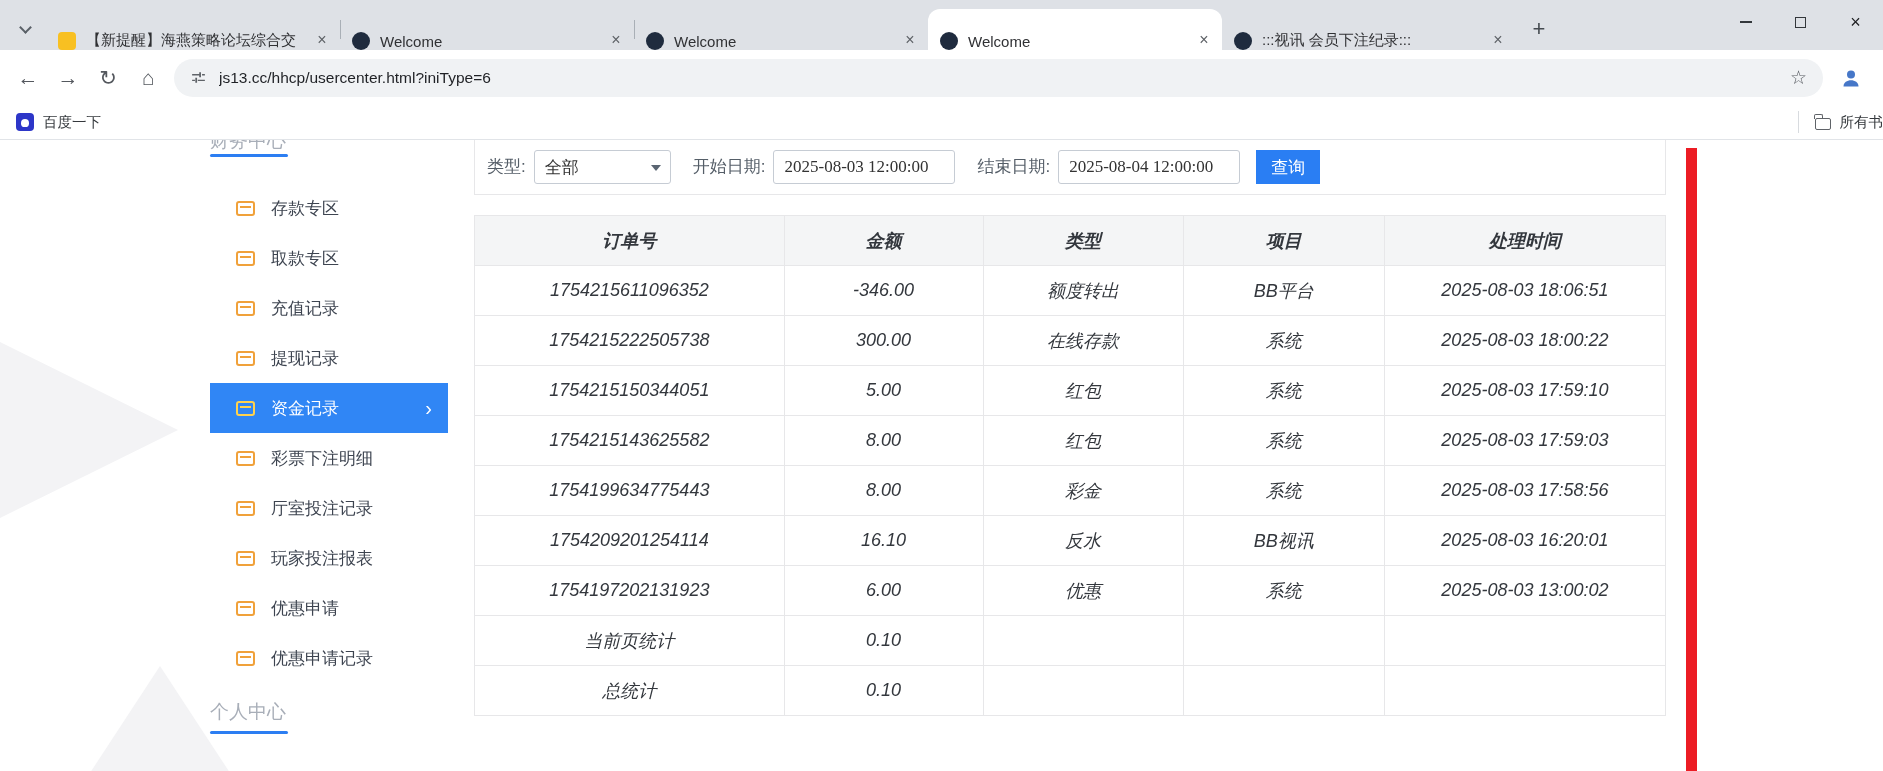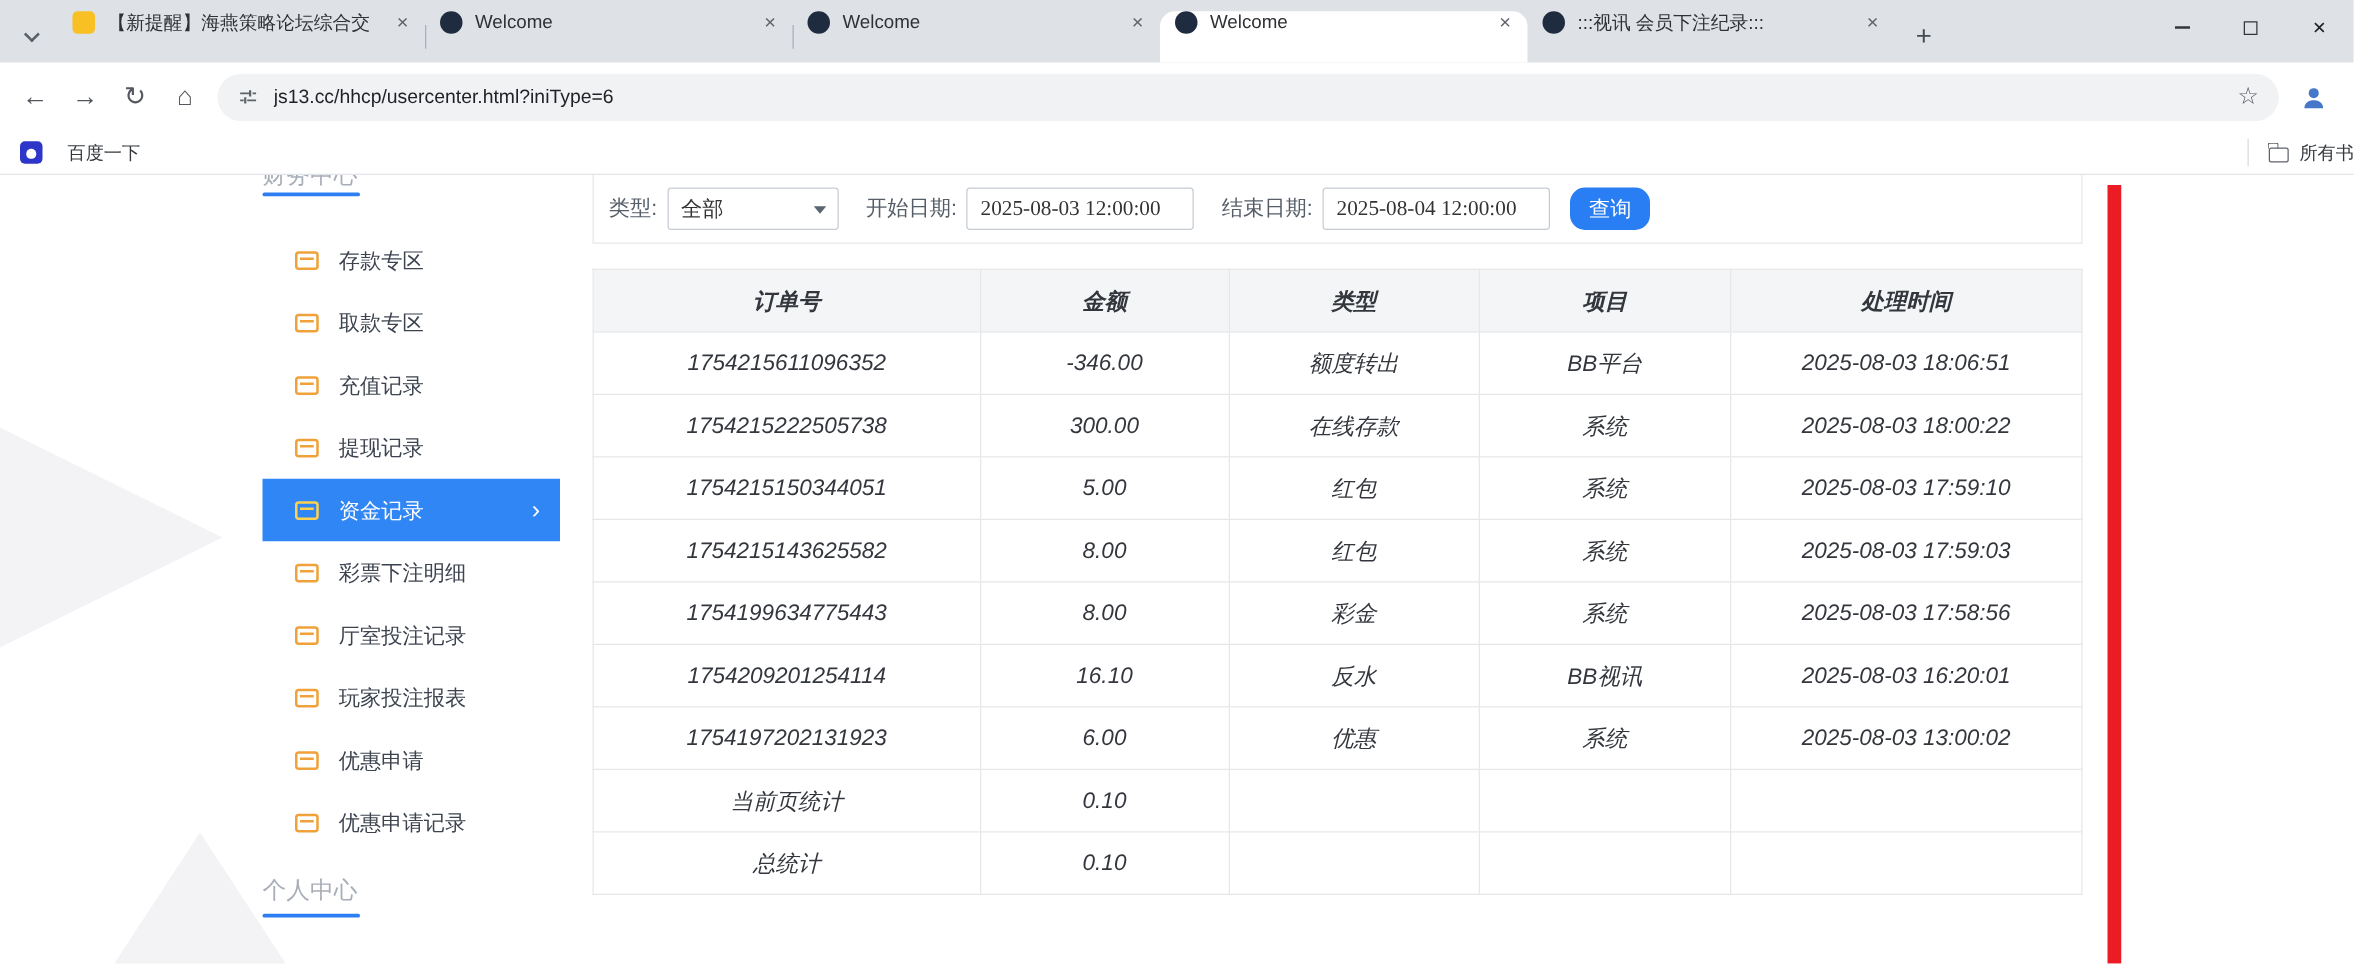--- a/index.html
+++ b/index.html
@@ -4,21 +4,21 @@
 <style>
   * { box-sizing: border-box; margin: 0; padding: 0; }
   html,body { width:1883px; height:771px; overflow:hidden; }
   body { font-family:"Liberation Sans","DejaVu Sans",sans-serif; background:#fff; position:relative; }
 
   
   .tabstrip { height:50px; background:#dee1e6; display:flex; align-items:flex-end; padding-left:6px; position:relative; }
   .tab-search { width:30px; height:30px; margin:0 6px 6px 4px; border-radius:50%; display:flex; align-items:center; justify-content:center; cursor:pointer; }
   .chev { width:9px; height:9px; border-right:2px solid #5a6067; border-bottom:2px solid #5a6067; transform:rotate(45deg); margin-top:-4px; }
   .tabs { display:flex; align-items:flex-end; }
-  .tab { width:294px; height:41px; display:flex; align-items:flex-start; padding:0 8px 0 12px; border-radius:12px 12px 0 0; position:relative; cursor:pointer; }
+  .tab { width:294px; height:41px; display:flex; align-items:flex-end; padding:0 8px 0 12px; border-radius:12px 12px 0 0; position:relative; cursor:pointer; }
   .tab.active { background:#fff; }
   .tab:not(.active) + .tab:not(.active)::before { content:''; position:absolute; left:0; top:11px; width:1px; height:19px; background:#a9afb6; }
   .favicon { width:18px; height:18px; margin-right:10px; flex:none; }
   .fav-yellow-doc { background:#f8c022; border-radius:4px; }
   .fav-dark-globe { background:#1f2b3e; border-radius:50%; }
   .tab-title { flex:1; min-width:0; overflow:hidden; white-space:nowrap; font-size:15px; color:#303134; }
   .tab-close { width:20px; height:20px; line-height:19px; text-align:center; border-radius:50%; color:#5f6368; font-size:16px; flex:none; cursor:pointer; }
   .newtab { width:30px; height:30px; margin:0 0 6px 8px; display:flex; align-items:center; justify-content:center; font-size:22px; color:#454a50; cursor:pointer; }
   .win-controls { position:absolute; right:0; top:0; height:44px; display:flex; }
   .win-btn { width:55px; height:44px; display:flex; align-items:center; justify-content:center; color:#202124; font-size:18px; cursor:pointer; }
@@ -29,21 +29,21 @@
   .toolbar { height:55px; display:flex; align-items:center; background:#fff; padding:0 14px 0 8px; }
   .nav-btn { width:40px; height:40px; border-radius:50%; display:flex; align-items:center; justify-content:center; font-size:21px; color:#54585e; flex:none; cursor:pointer; }
   .omnibox { flex:1; height:38px; margin:0 10px 0 6px; background:#f0f2f4; border-radius:19px; display:flex; align-items:center; padding:0 16px; min-width:0; }
   .site-info { margin-right:12px; display:flex; align-items:center; }
   .url-text { font-size:15.5px; color:#1f2125; flex:1; min-width:0; overflow:hidden; white-space:nowrap; }
   .star-btn { font-size:19px; color:#54585e; margin-left:12px; cursor:pointer; }
   .profile-btn { width:36px; height:36px; border-radius:50%; display:flex; align-items:center; justify-content:center; flex:none; cursor:pointer; }
 
   
   .bookmarks { height:35px; display:flex; align-items:center; background:#fff; padding:0 0 0 10px; border-bottom:1px solid #e1e4e8; }
-  .bm-item { display:flex; align-items:center; gap:20px; padding:0 6px; height:26px; border-radius:13px; cursor:pointer; }
+  .bm-item { display:flex; align-items:center; gap:9px; padding:0 6px; height:26px; border-radius:13px; cursor:pointer; }
   .baidu-icon { width:18px; height:18px; background:#2d36c8; border-radius:4px; position:relative; }
   .baidu-icon::after { content:''; position:absolute; left:5px; top:6px; width:8px; height:8px; background:#fff; border-radius:50% 50% 45% 45%; }
   .bm-label { font-size:14.5px; color:#34383c; white-space:nowrap; }
   .bm-right { margin-left:auto; display:flex; align-items:center; gap:9px; border-left:1px solid #d8dbdf; padding-left:16px; height:22px; cursor:pointer; }
   .folder-icon { width:16px; height:12px; border:1.5px solid #5f6368; border-radius:2px; position:relative; margin-top:3px; }
   .folder-icon::before { content:''; position:absolute; top:-5px; left:-1.5px; width:7px; height:4px; border:1.5px solid #5f6368; border-bottom:none; border-radius:2px 2px 0 0; }
 
   
   .page { position:relative; width:1883px; height:631px; background:#fff; overflow:hidden; }
   .tri1 { position:absolute; left:0; top:202px; width:0; height:0; border-top:88px solid transparent; border-bottom:88px solid transparent; border-left:178px solid #f3f3f5; }
@@ -66,21 +66,21 @@
   .personal-underline { width:78px; height:3px; background:#2c7ef2; margin-top:6px; border-radius:2px; }
 
   
   .content { position:absolute; left:474px; top:-31px; width:1192px; }
   .filter-box { height:86px; border:1px solid #e7e7e9; display:flex; align-items:flex-end; padding:0 12px 10px 12px; gap:8px; background:#fff; }
   .f-label { font-size:17px; color:#555e68; line-height:34px; white-space:nowrap; }
   .f-label.spaced { margin-left:14px; }
   .f-select { width:137px; height:34px; border:1px solid #c6ccd4; border-radius:3px; background:#fff; display:flex; align-items:center; padding:0 10px; font-size:17px; color:#333; position:relative; cursor:pointer; }
   .caret { position:absolute; right:9px; top:14px; width:0; height:0; border-left:5px solid transparent; border-right:5px solid transparent; border-top:6px solid #5a6572; }
   .f-input { width:182px; height:34px; border:1px solid #c6ccd4; border-radius:3px; padding:0 10px; font-size:17px; color:#333; font-family:Liberation Serif, serif; background:#fff; }
-  .search-btn { height:34px; padding:0 15px; background:#2a7ef3; color:#fff; border:none; border-radius:12px; font-size:17px; margin-left:8px; cursor:pointer; font-family:inherit; }
+  .search-btn { height:34px; padding:0 15px; background:#2a7ef3; color:#fff; border:none; border-radius:0; font-size:17px; margin-left:8px; cursor:pointer; font-family:inherit; }
 
   .data-table { width:100%; border-collapse:collapse; table-layout:fixed; margin-top:20px; background:#fff;font-style:italic; }
   .data-table th { height:50px; background:#f4f5f6; font-size:18px; font-weight:700; color:#33373d; border:1px solid #e7e7e9; text-align:center; }
   .data-table td { height:50px; font-size:18px; color:#33373d; border:1px solid #e7e7e9; text-align:center; white-space:nowrap; }
 </style>
 </head>
 <body>
 
 <div>
 

